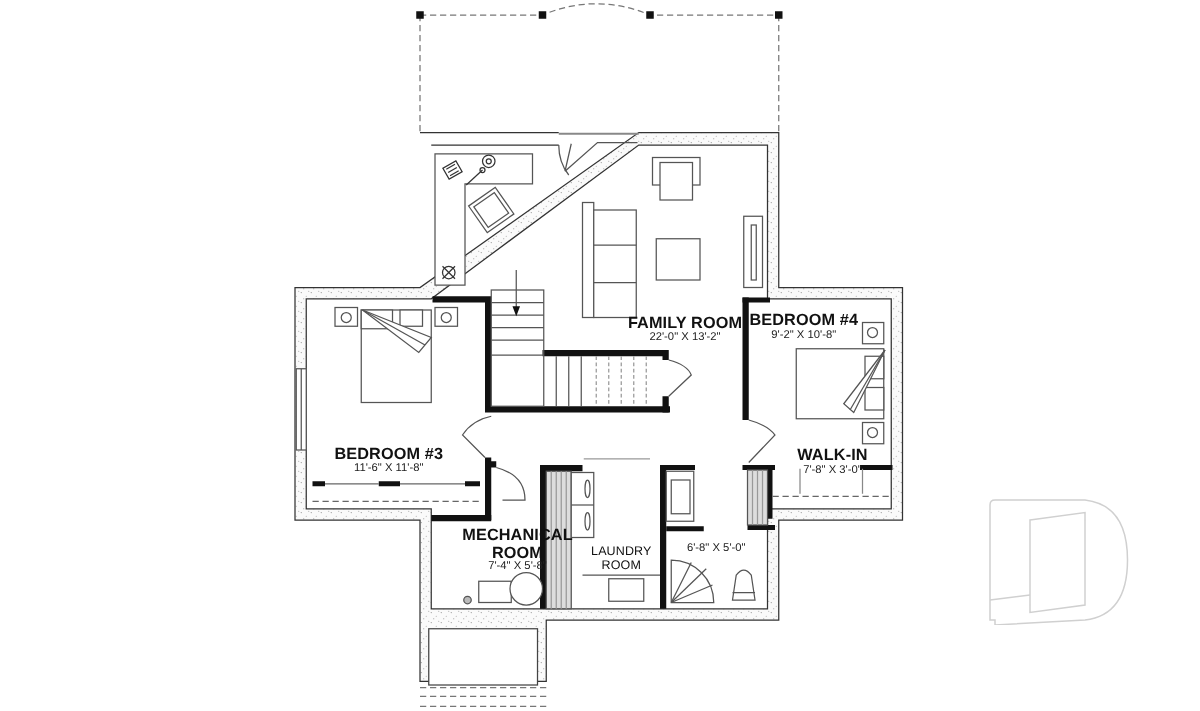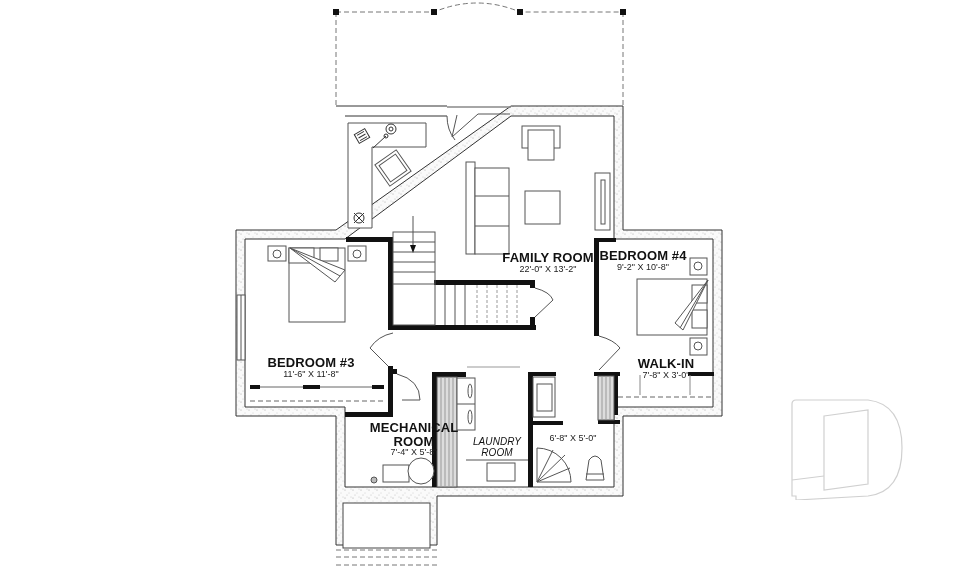--- a/index.html
+++ b/index.html
@@ -1,21 +1,21 @@
 <!DOCTYPE html>
 <html><head>
 <meta charset="utf-8">
 <style>
   html, body { margin:0; padding:0; background:#ffffff; }
   body { width:960px; height:569px; overflow:hidden; position:relative; font-family:"Liberation Sans", sans-serif; }
   #plan { position:absolute; left:0; top:0; width:960px; height:569px; }
   .lbl { position:absolute; text-align:center; color:#111; white-space:nowrap; transform:translateX(-50%); line-height:1.05; }
   .lbl .name { font-weight:bold; font-size:13px; letter-spacing:0.1px; }
   .lbl .dim { font-size:9px; color:#222; }
-  .lbl.light .name { font-weight:normal; font-size:10px;font-style:italic; }
+  .lbl.light .name { font-weight:normal; font-size:10px; }
   .logo { position:absolute; left:788px; top:396px; width:118px; height:104px; }
 </style>
 </head>
 <body>
 
 <svg id="plan" viewBox="0 0 960 569" xmlns="http://www.w3.org/2000/svg">
   <defs>
     <pattern id="speckle" width="8" height="8" patternUnits="userSpaceOnUse">
       <rect width="8" height="8" fill="#fafafa"></rect>
       <circle cx="1" cy="2" r="0.5" fill="#999"></circle>

